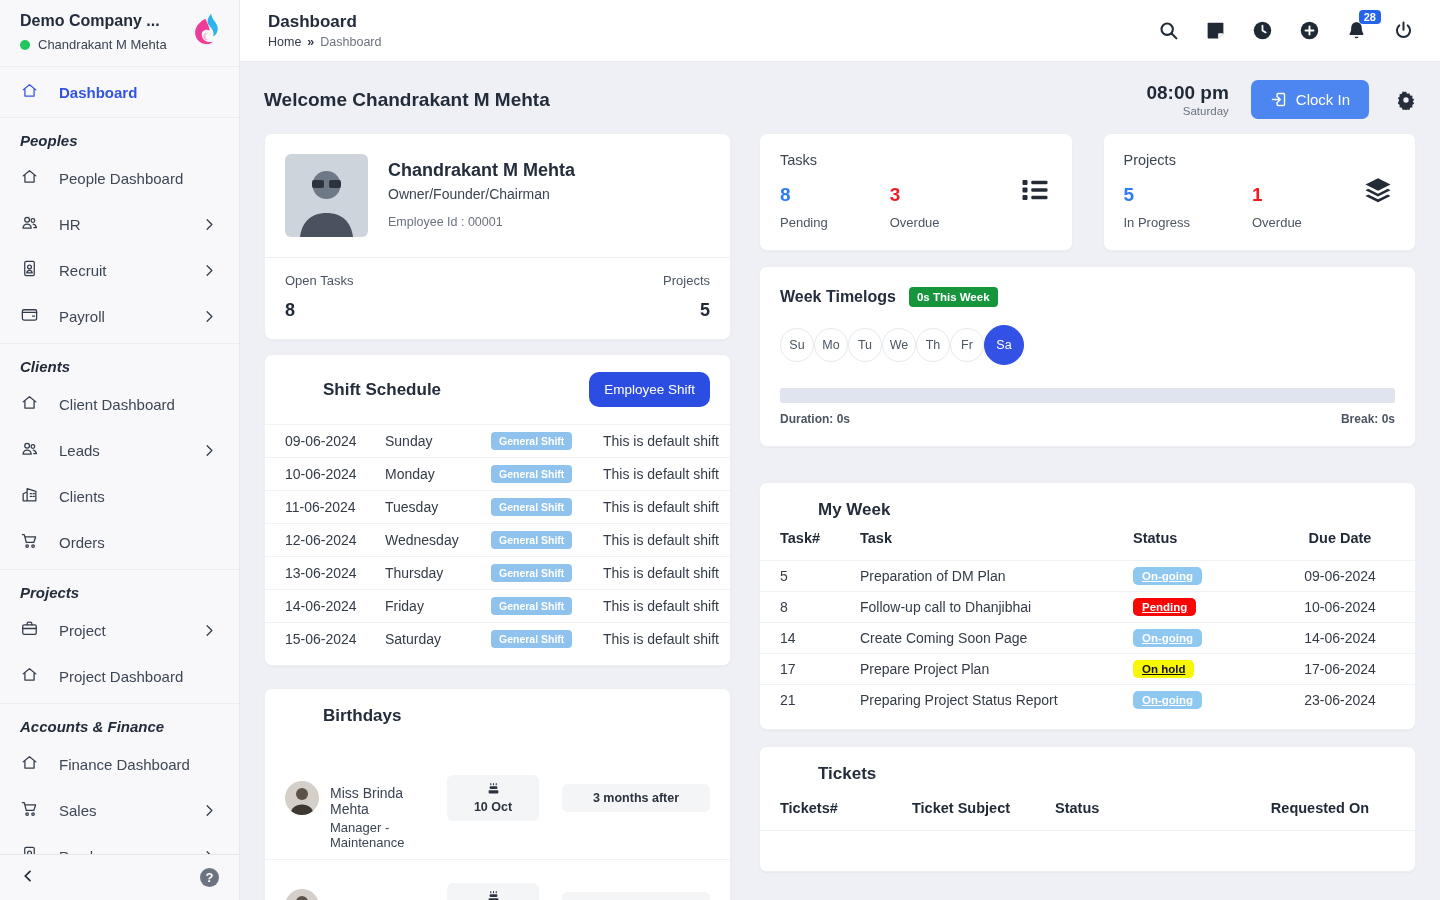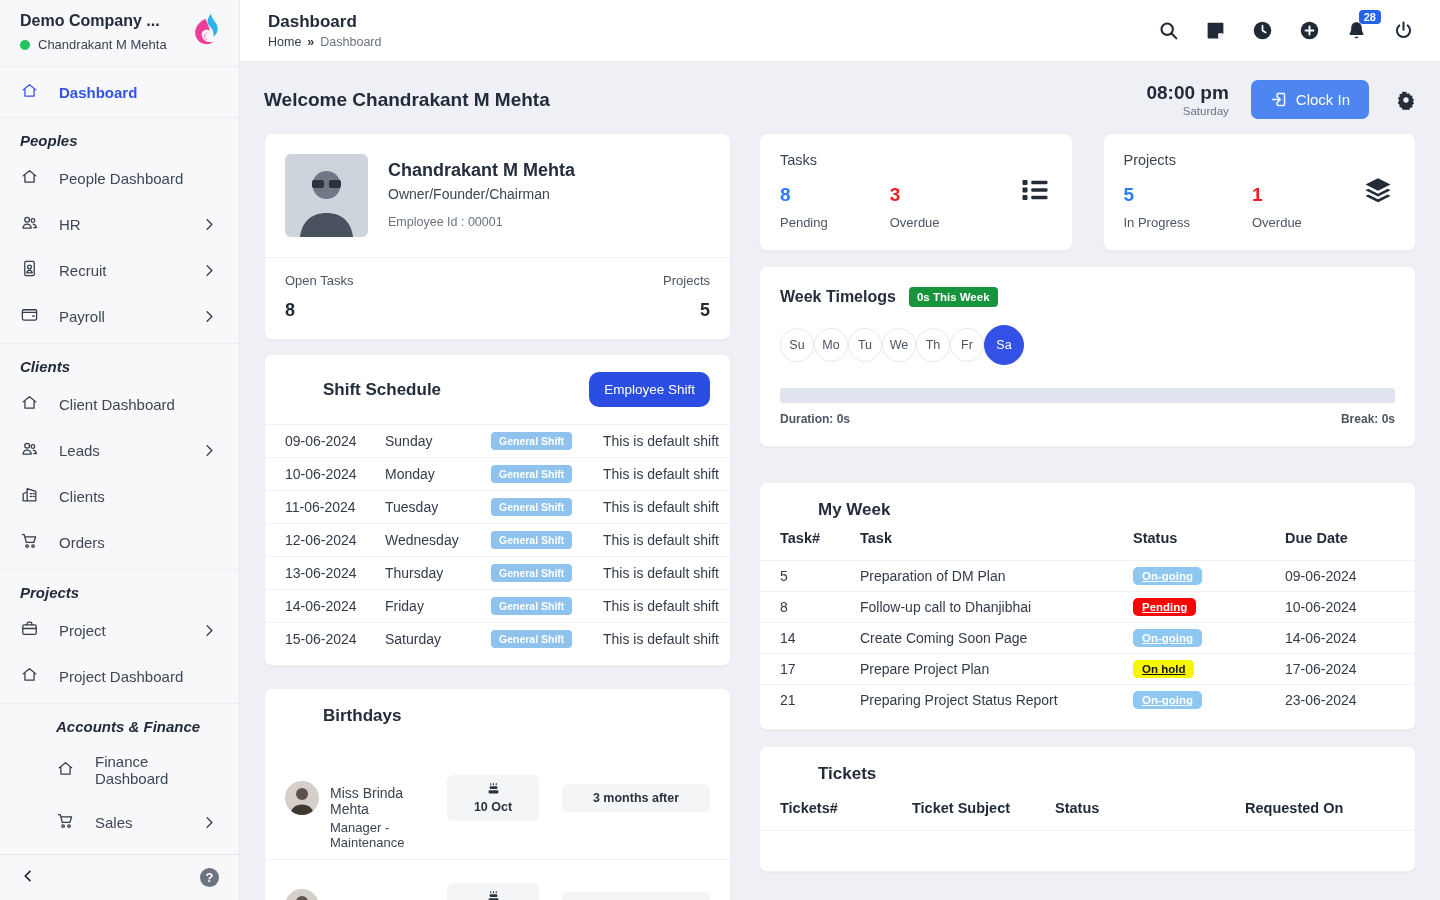--- a/index.html
+++ b/index.html
@@ -10,21 +10,21 @@
   .brand { display:flex; align-items:flex-start; justify-content:space-between; padding:12px 18px 10px 20px; border-bottom:1px solid #ececf1; }
   .brand-title { font-size:16px; font-weight:bold; color:#222c3a; margin-bottom:7px; }
   .brand-user { display:flex; align-items:center; gap:8px; font-size:13px; color:#3a4452; }
   .status-dot { width:10px; height:10px; border-radius:50%; background:#22c55e; }
   .nav { flex:1; overflow:hidden; }
   .nav-item { display:flex; align-items:center; gap:20px; padding:12px 20px; font-size:15px; color:#3e4755; cursor:pointer; }
   .nav-item .chev { margin-left:auto; display:flex; }
   .nav-item.active { color:#3353e6; font-weight:bold; border-bottom:1px solid #ececf1; padding:14px 20px; }
   .nav-item.active svg { stroke:#3353e6; }
   .nav-section { border-bottom:1px solid #ececf1; padding-bottom:4px; }
-  .nav-section:last-child { border-bottom:none;padding-left:36px; }
+  .nav-section:last-child { border-bottom:none; }
   .nav-section-title { font-size:15px; font-weight:bold; color:#222c3a; padding:14px 20px 6px 20px;font-style:italic; }
   .icon-18 svg { width:19px; height:19px; stroke:#333c4a; fill:none; stroke-width:1.6; stroke-linecap:round; stroke-linejoin:round; }
   .sidebar-footer { height:46px; border-top:1px solid #e4e6eb; display:flex; align-items:center; justify-content:space-between; padding:0 20px; }
   .collapse-btn svg { width:16px; height:16px; stroke:#222c3a; stroke-width:2.6; fill:none; stroke-linecap:round; }
   .help-btn { width:19px; height:19px; border-radius:50%; background:#6d7481; color:#fff; font-size:13px; font-weight:bold; display:flex; align-items:center; justify-content:center; cursor:pointer; }
 
   
   .topbar { position:fixed; left:240px; top:0; width:1200px; height:62px; background:#fff; border-bottom:1px solid #e8eaee; display:flex; align-items:center; justify-content:space-between; padding:0 26px 0 28px; }
   .page-title { font-size:17px; font-weight:bold; color:#222c3a; margin-bottom:3px; }
   .breadcrumb { font-size:12.5px; color:#333c49; display:flex; gap:6px; align-items:center; }
@@ -107,21 +107,21 @@
   .day-pill { width:34px; height:34px; border-radius:50%; border:1px solid #e7e9ee; background:#fff; color:#4b5563; font-size:12.5px; display:flex; align-items:center; justify-content:center; cursor:pointer; }
   .day-pill.active { width:40px; height:40px; background:#3351e4; border-color:#3351e4; color:#fff; }
   .progress-track { height:15px; background:#dfe4ee; border-radius:3px; margin-top:23px; }
   .timelog-foot { display:flex; justify-content:space-between; margin-top:9px; font-size:12px; color:#4b5563;font-weight:bold; }
 
   
   .tasks-card { margin-bottom:16px; padding-bottom:14px; }
   .table-head { display:grid; font-size:14.5px; font-weight:bold; color:#1f2937; padding:6px 20px 14px 20px; }
   .tasks-grid { grid-template-columns:80px 1fr 152px 110px; }
   .task-row { display:grid; grid-template-columns:80px 1fr 152px 110px; align-items:center; padding:6px 20px; border-top:1px solid #f1f2f5; font-size:14px; color:#333b49; }
-  .right { text-align:left; }
+  .right { text-align:center; }
   .badge-status { font-size:11.5px; font-weight:bold; padding:3px 9px; border-radius:5px; justify-self:start;text-decoration:underline; }
   .badge-status.ongoing { background:#8ec7f0; color:#fff; }
   .badge-status.pending { background:#fa0505; color:#fff; }
   .badge-status.onhold { background:#f7f704; color:#111; }
 
   
   .tickets-card { padding-bottom:40px; }
   .tickets-grid { grid-template-columns:132px 1fr 190px 150px; }
   .tickets-divider { border-top:1px solid #f1f2f5; }
 </style>

